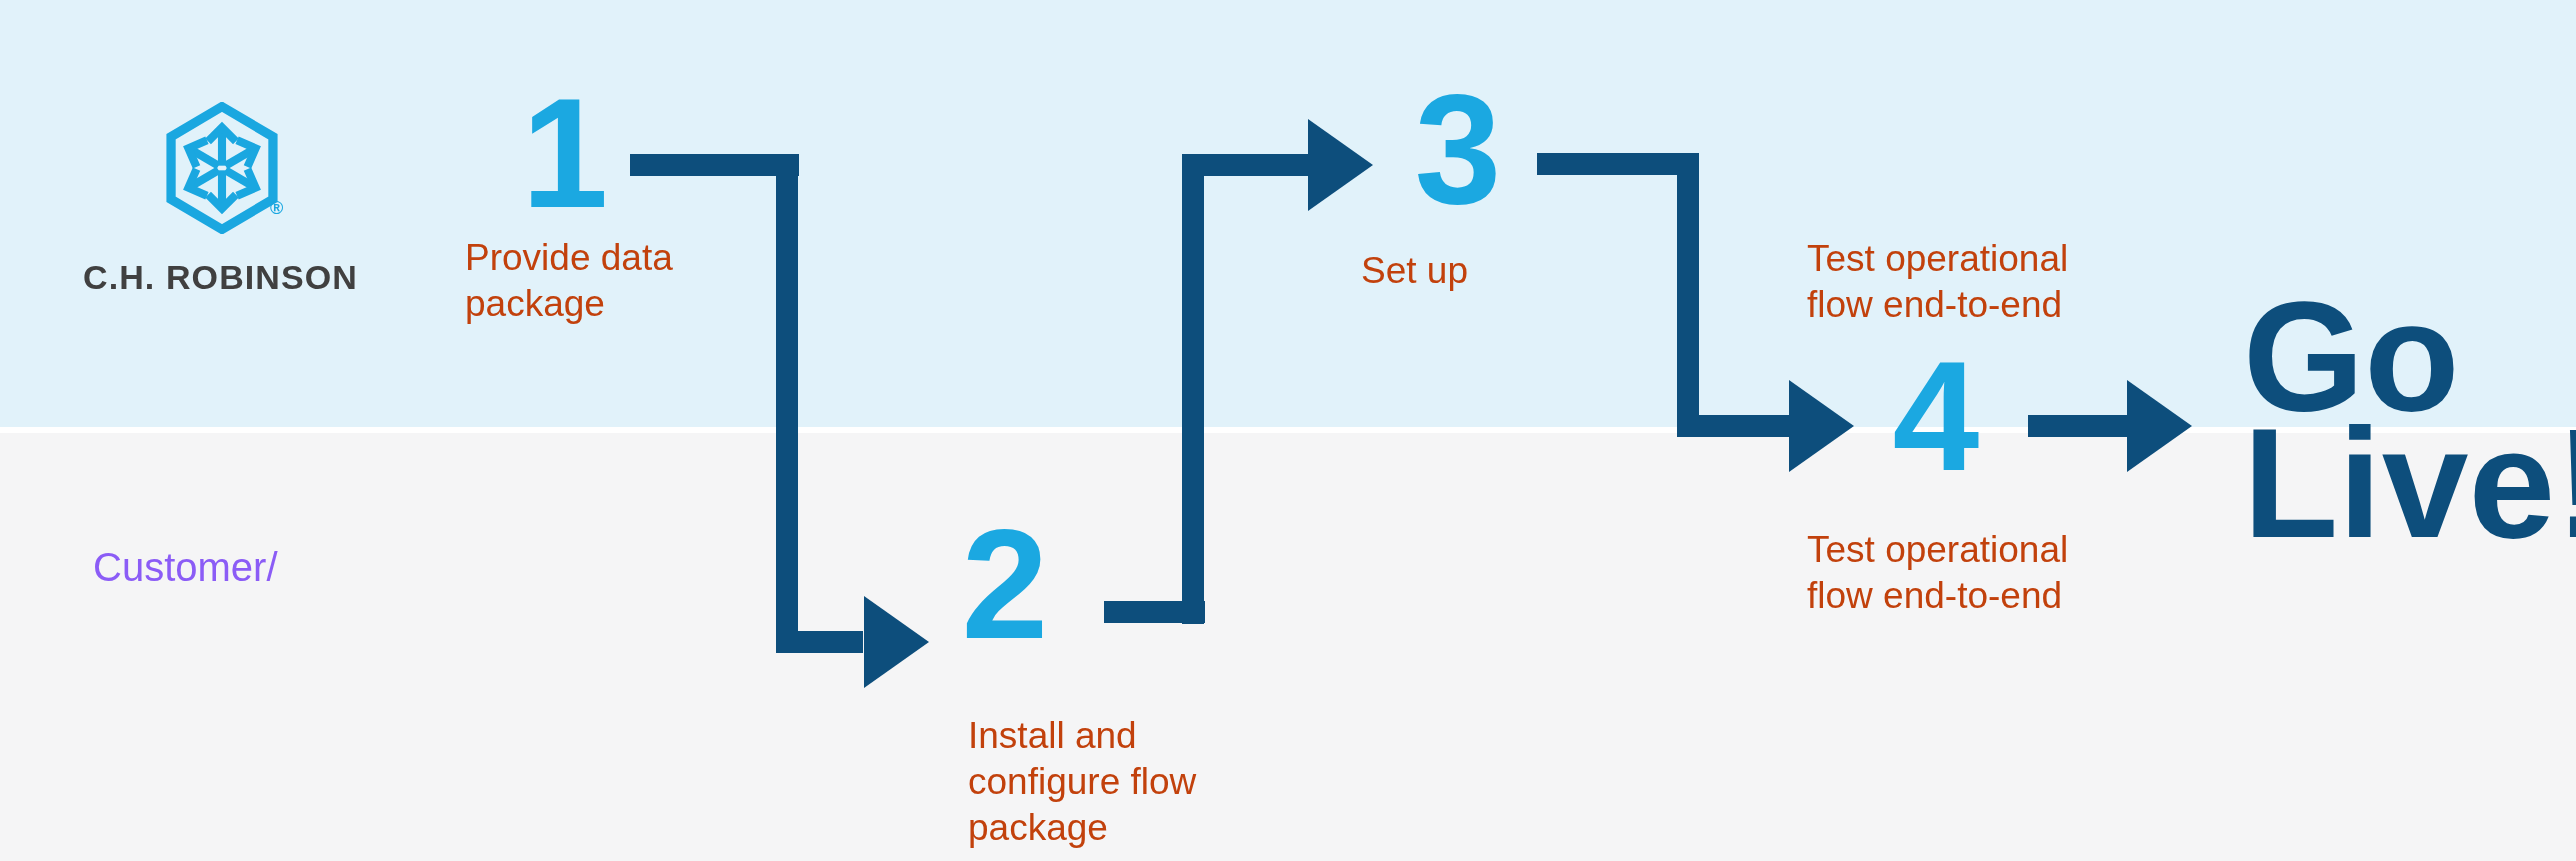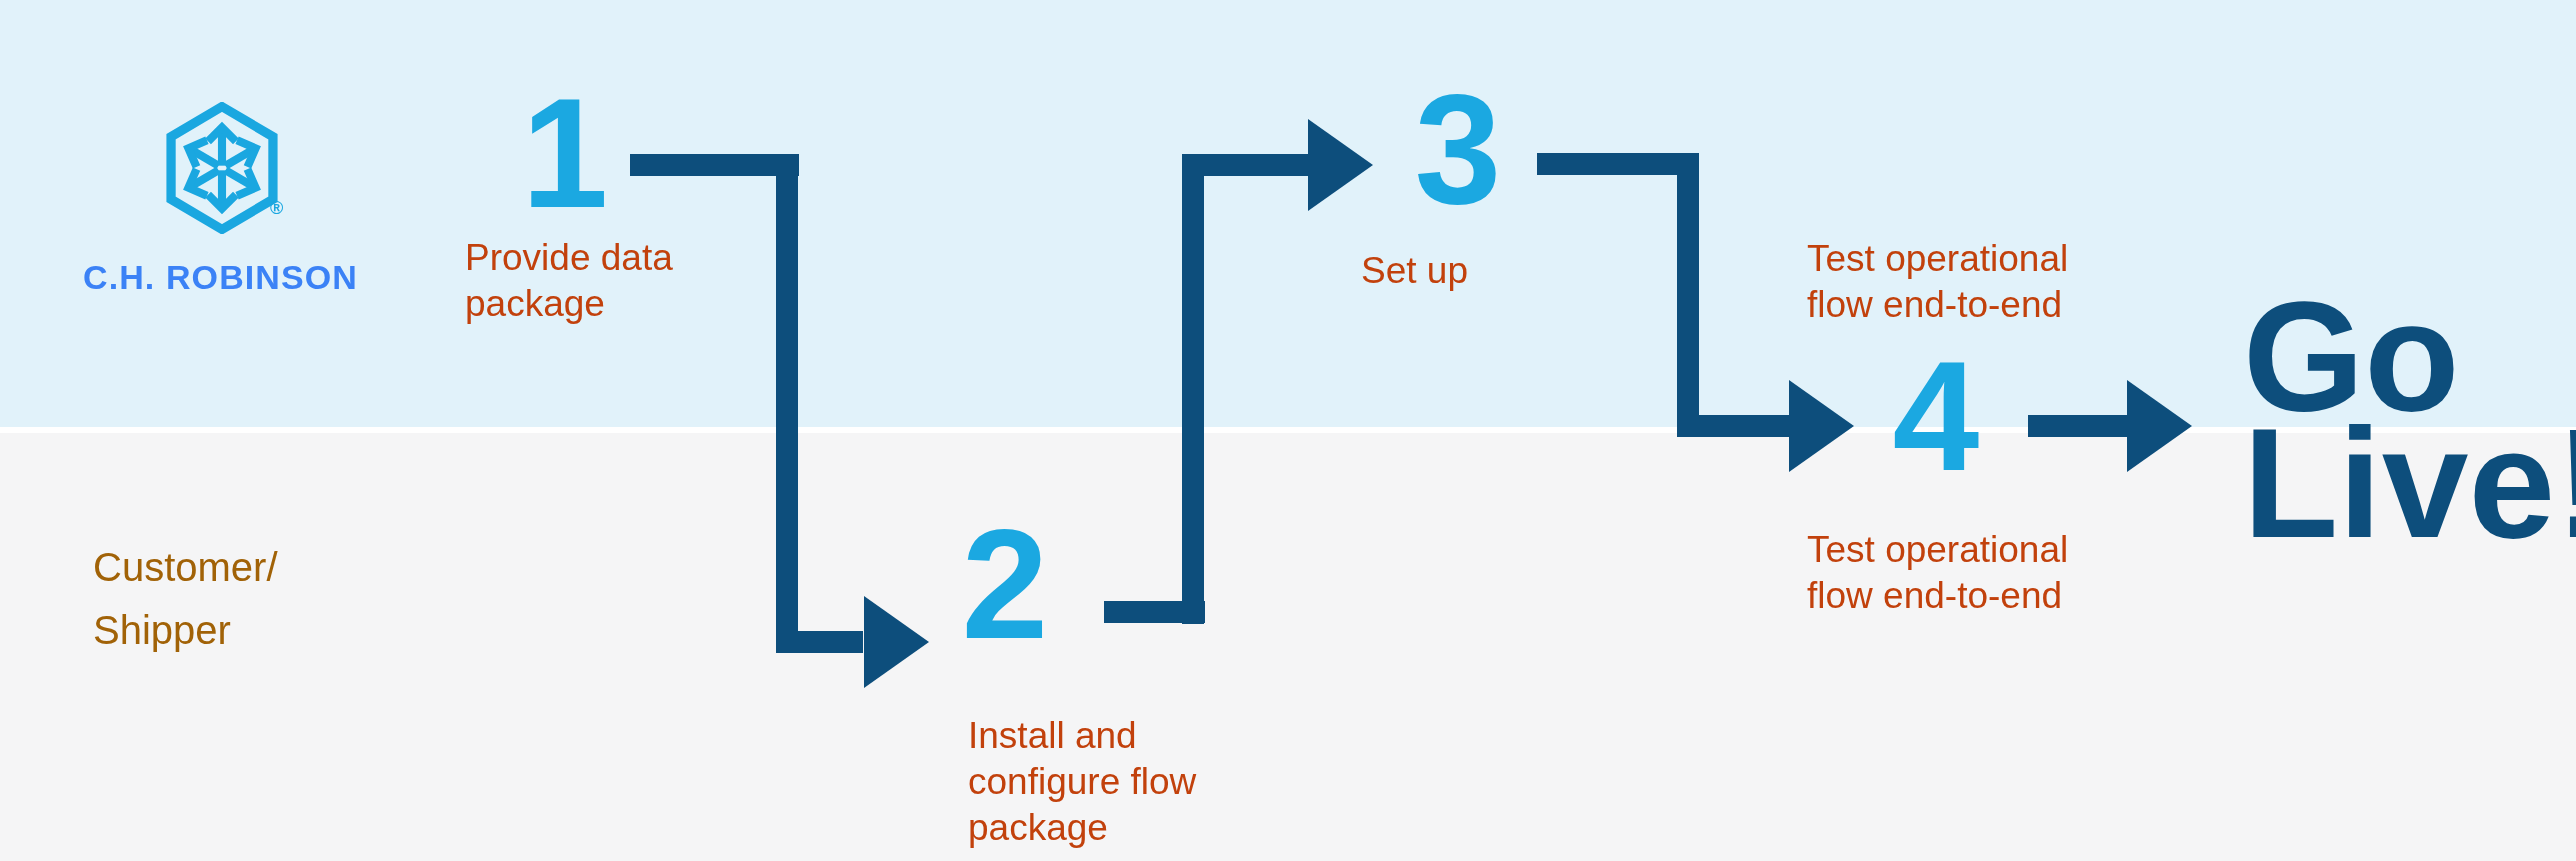--- a/index.html
+++ b/index.html
@@ -8,25 +8,25 @@
     font-family:"Liberation Sans","DejaVu Sans",sans-serif;
     background:#ffffff;
   }
   .abs{position:absolute;}
   
   .band-top{left:0;top:0;width:2576px;height:427px;background:#e1f2fa;}
   .band-gap{left:0;top:427px;width:2576px;height:6px;background:#ffffff;}
   .band-bottom{left:0;top:433px;width:2576px;height:428px;background:#f5f5f6;}
   
   .logo-svg{left:164px;top:102px;width:116px;height:132px;}
-  .brand-word{left:83px;top:258px;font-size:34px;font-weight:bold;color:#3b82f6;
+  .brand-word{left:83px;top:258px;font-size:34px;font-weight:bold;color:#404040;
     letter-spacing:1.1px;white-space:nowrap;}
   .registered{left:270px;top:198px;font-size:18px;color:#1aa7e0;font-weight:bold;}
   
-  .lane-label{left:93px;top:536px;font-size:40px;line-height:63px;color:#a16207;}
+  .lane-label{left:93px;top:536px;font-size:40px;line-height:63px;color:#8b5cf6;}
   
   .stepnum{width:148px;text-align:center;font-size:156px;font-weight:bold;
     line-height:156px;color:#1ba8e1;z-index:3;}
   .n1{left:491px;top:75px;}
   .n2{left:931px;top:506px;}
   .n3{left:1384px;top:71px;}
   .n4{left:1862px;top:338px;}
   
   .steplabel{font-size:37px;line-height:46px;color:#c2410c;z-index:3;}
   .l1{left:465px;top:235px;}
@@ -67,21 +67,20 @@
     <path d="M72,58 L79,74 L63,81"></path>
     <path d="M47,59 L23,73"></path>
     <path d="M28,58 L21,74 L37,81"></path>
   </g>
 </svg>
 <span class="abs registered">®</span>
 <div class="abs brand-word">C.H. ROBINSON</div>
 
 <div class="abs lane-label">
   <div>Customer/</div>
-  <div>Shipper</div>
 </div>
 
 <div class="abs stepnum n1">1</div>
 <div class="abs stepnum n2">2</div>
 <div class="abs stepnum n3">3</div>
 <div class="abs stepnum n4">4</div>
 
 <div class="abs steplabel l1">
   <div>Provide data</div>
   <div>package</div>

